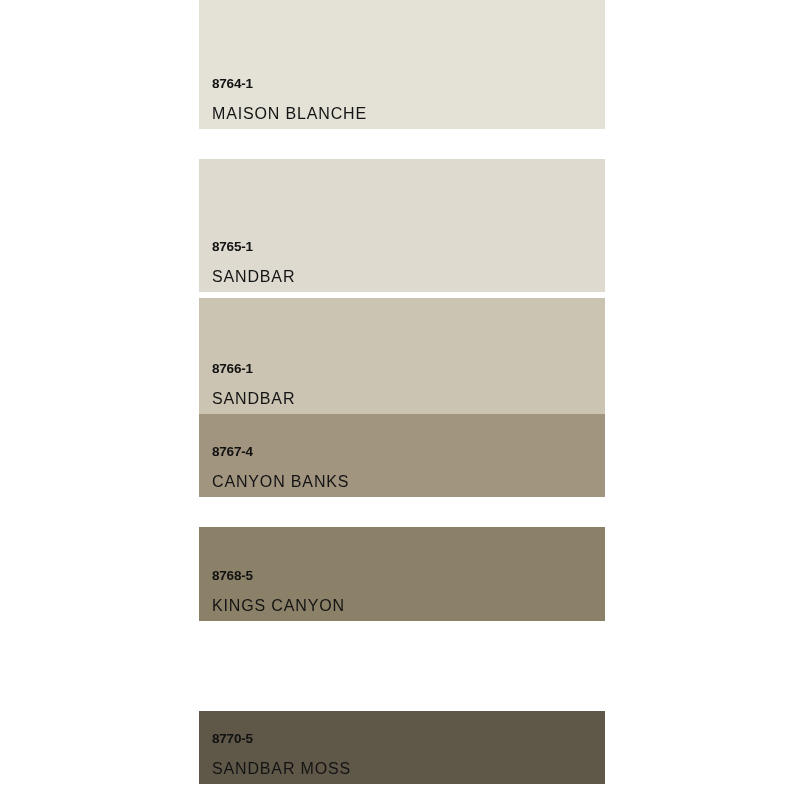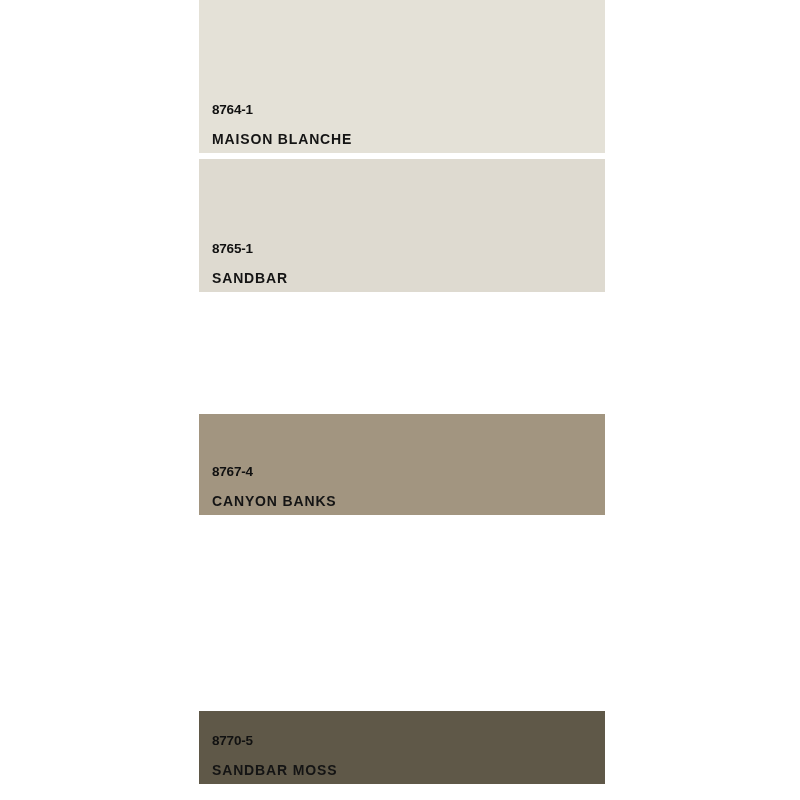--- a/index.html
+++ b/index.html
@@ -39,48 +39,60 @@
     font-size: 13.5px;
     font-weight: bold;
     color: #111111;
     letter-spacing: -0.2px;
     margin-bottom: 6px;
     white-space: nowrap;
   }
   .swatch-name {
     display: block;
     font-family: "Liberation Sans", sans-serif;
-    font-size: 14px;
-    font-weight: bold;
+    font-size: 16px;
+    font-weight: normal;
     color: #141414;
     letter-spacing: 0.85px;
     white-space: nowrap;
     margin-top: 16px;
   }
 </style>
 </head>
 <body>
 
 <div id="swatch-card" style="background: rgb(255, 255, 255);">
-    <div class="swatch" style="top: 0px; height: 153px; left: 199px; width: 406px; background: rgb(228, 225, 215);">
+    <div class="swatch" style="top: 0px; height: 129px; left: 199px; width: 406px; background: rgb(228, 225, 215);">
       <div class="swatch-label">
         <span class="swatch-code">8764-1</span>
         <span class="swatch-name">MAISON BLANCHE</span>
       </div>
     </div>
     <div class="swatch" style="top: 159px; height: 133px; left: 199px; width: 406px; background: rgb(222, 218, 208);">
       <div class="swatch-label">
         <span class="swatch-code">8765-1</span>
         <span class="swatch-name">SANDBAR</span>
       </div>
     </div>
-    <div class="swatch" style="top: 414px; height: 101px; left: 199px; width: 406px; background: rgb(162, 149, 128);">
+    <div class="swatch" style="top: 298px; height: 116px; left: 199px; width: 406px; background: rgb(203, 196, 178);">
+      <div class="swatch-label">
+        <span class="swatch-code">8766-1</span>
+        <span class="swatch-name">SANDBAR</span>
+      </div>
+    </div>
+    <div class="swatch" style="top: 414px; height: 83px; left: 199px; width: 406px; background: rgb(162, 149, 128);">
       <div class="swatch-label">
         <span class="swatch-code">8767-4</span>
         <span class="swatch-name">CANYON BANKS</span>
+      </div>
+    </div>
+    <div class="swatch" style="top: 527px; height: 94px; left: 199px; width: 406px; background: rgb(139, 128, 104);">
+      <div class="swatch-label">
+        <span class="swatch-code">8768-5</span>
+        <span class="swatch-name">KINGS CANYON</span>
       </div>
     </div>
     <div class="swatch" style="top: 711px; height: 73px; left: 199px; width: 406px; background: rgb(95, 88, 72);">
       <div class="swatch-label">
         <span class="swatch-code">8770-5</span>
         <span class="swatch-name">SANDBAR MOSS</span>
       </div>
     </div>
   </div>
 

